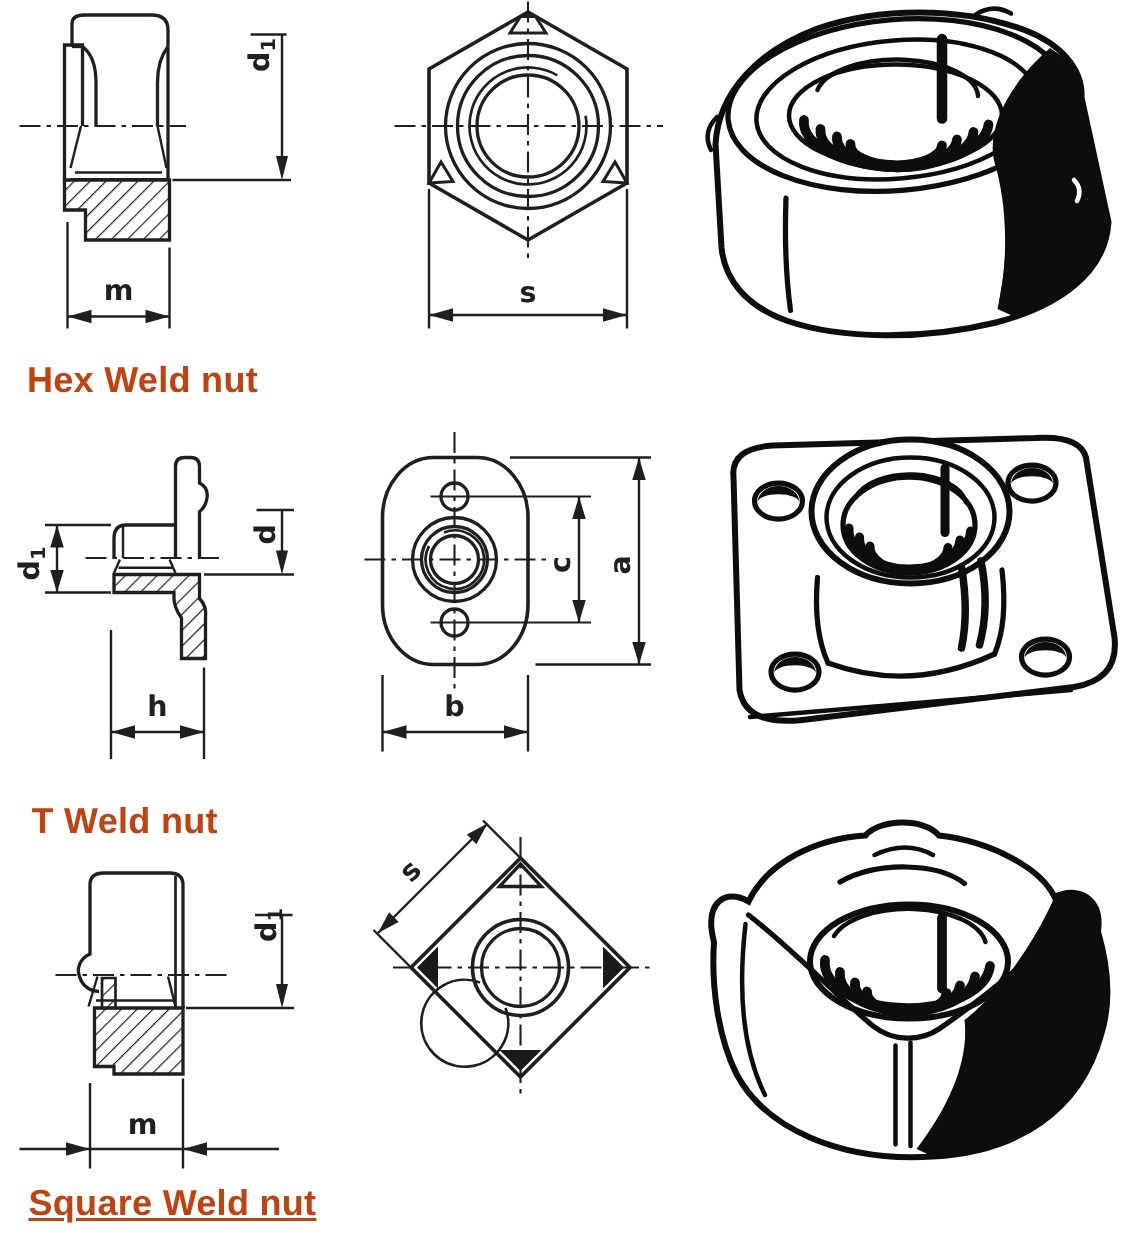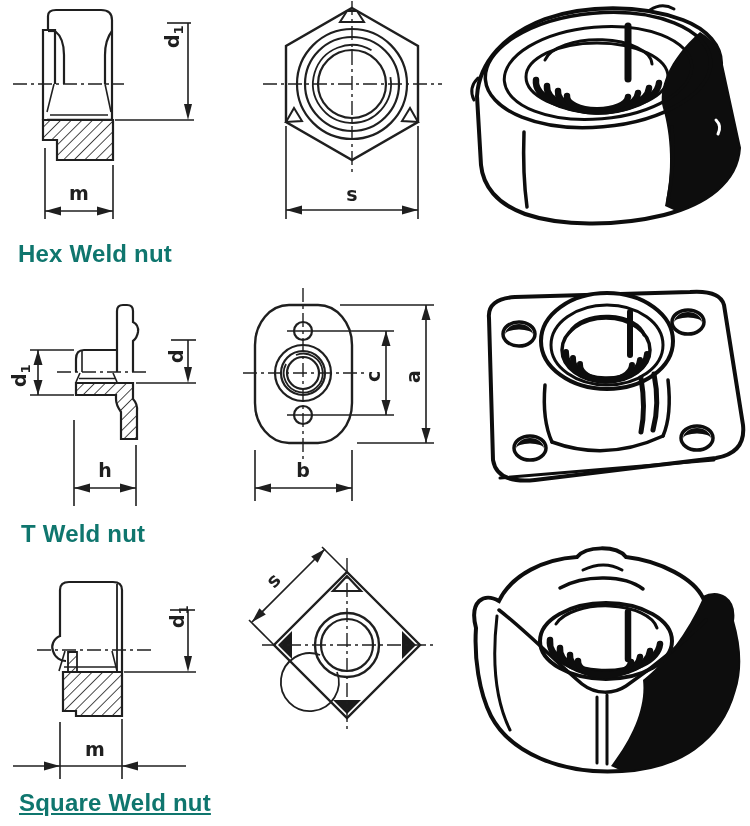--- a/index.html
+++ b/index.html
@@ -4,24 +4,24 @@
 <style>
   html,body{margin:0;padding:0;}
   body{
     width:750px;height:826px;position:relative;background:#ffffff;
     font-family:"Liberation Sans",sans-serif;overflow:hidden;
   }
   .stage{position:absolute;left:0;top:0;width:750px;height:826px;}
   .caption{
     position:absolute;
     font:600 24px "Liberation Sans",sans-serif;
-    color:#0f766e;letter-spacing:.2px;white-space:nowrap;
+    color:#c2410c;letter-spacing:.2px;white-space:nowrap;
   }
   #cap-hex{left:18px;top:240px;}
-  #cap-t{left:21px;top:520px;text-align:right;}
+  #cap-t{left:21px;top:534px;text-align:right;}
   #cap-square{left:19px;top:789px;text-decoration:underline;}
   svg text{font-family:"DejaVu Sans","Liberation Sans",sans-serif;font-weight:700;fill:#1f1f1f;}
   .dimlbl{font-size:19px;}
   .sub{font-size:13px;}
 </style>
 </head>
 <body>
 
 <svg class="stage" viewBox="0 0 750 826" xmlns="http://www.w3.org/2000/svg">
   <defs>

